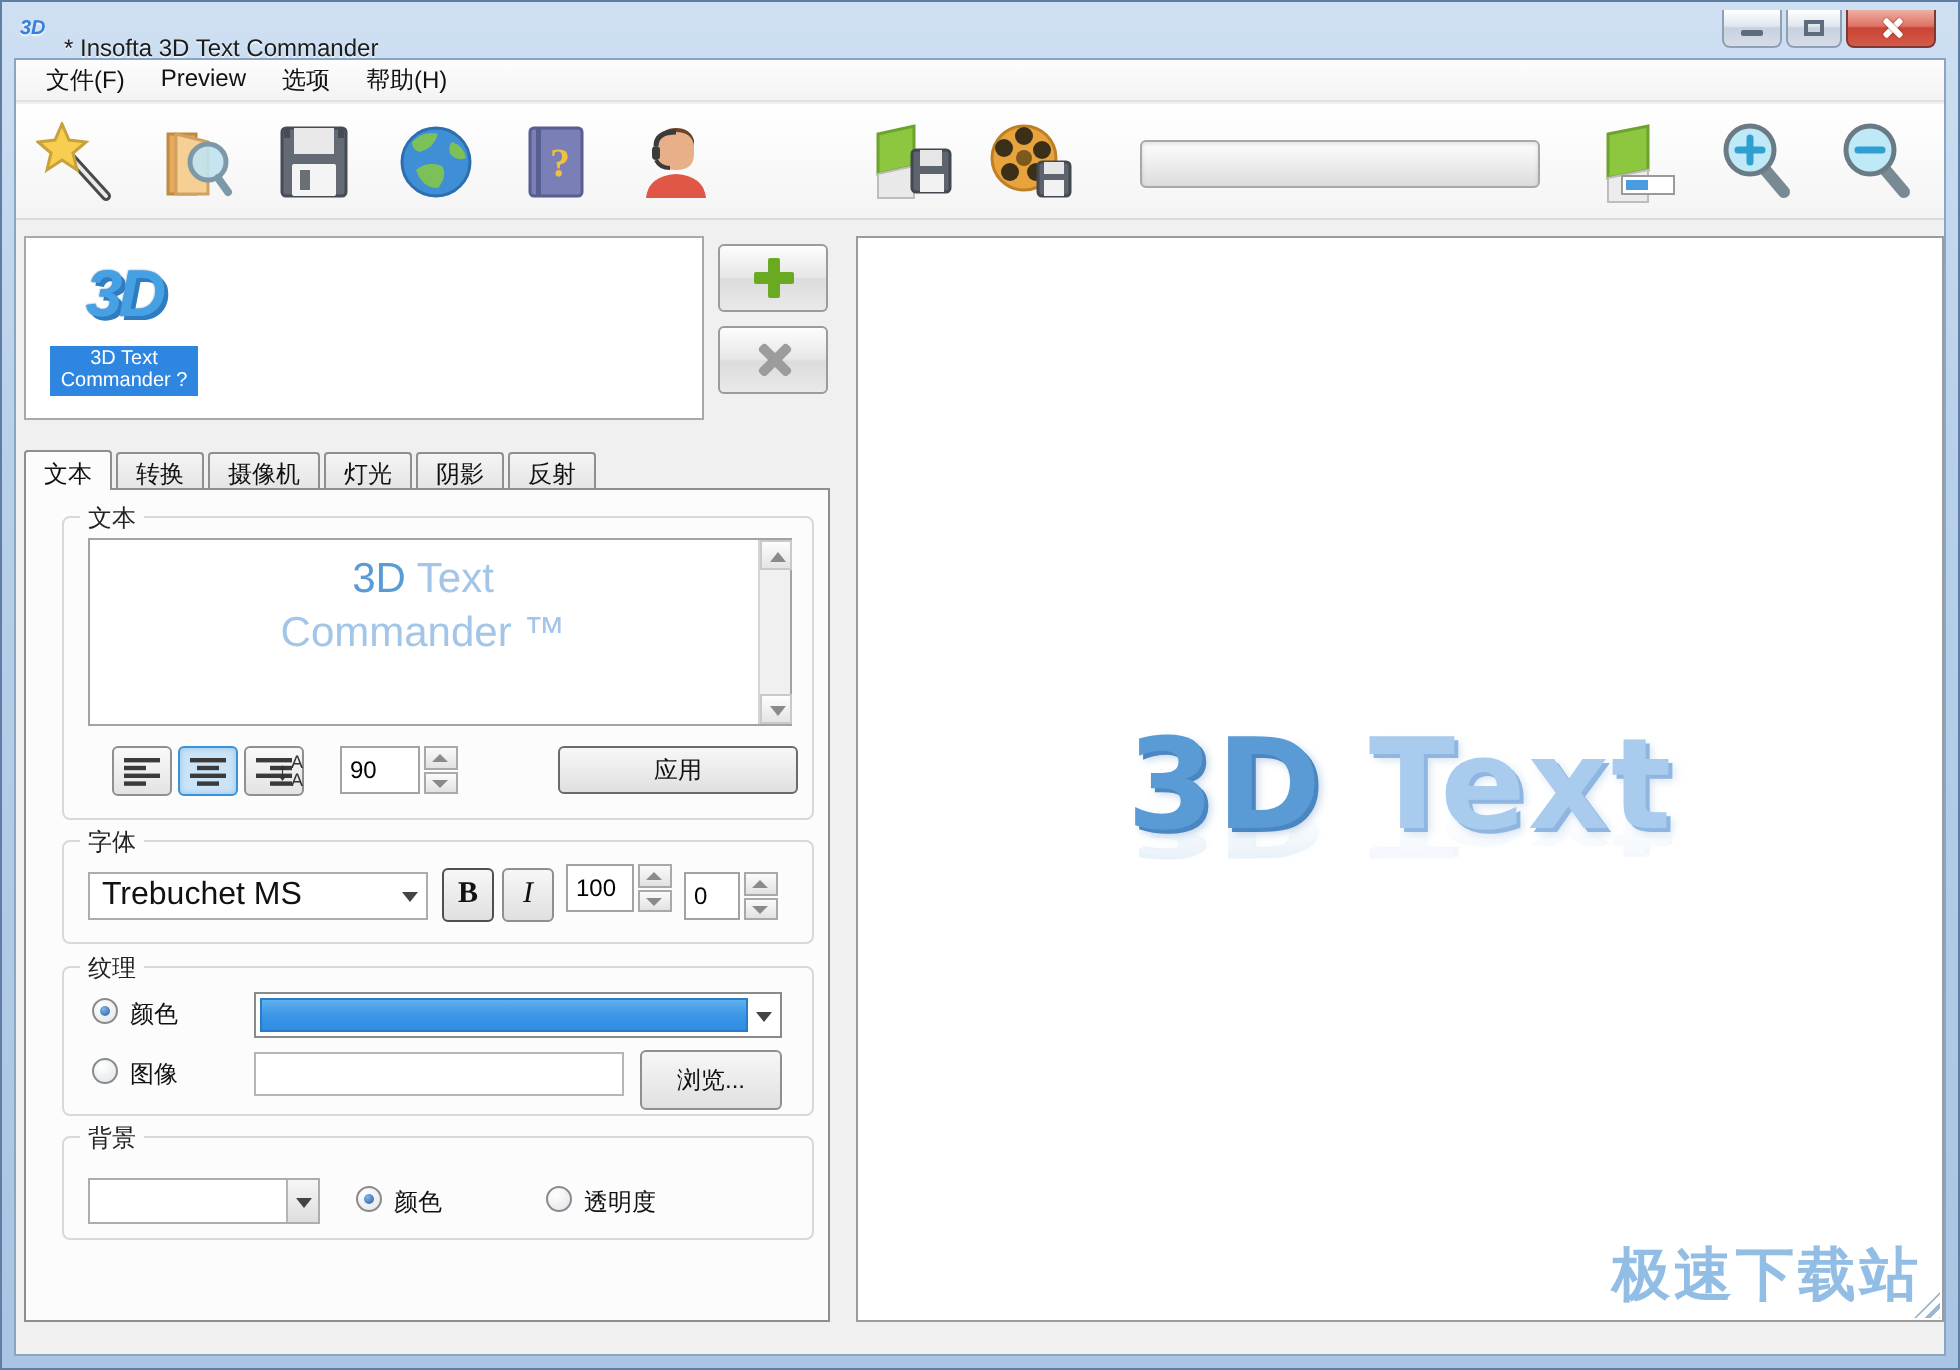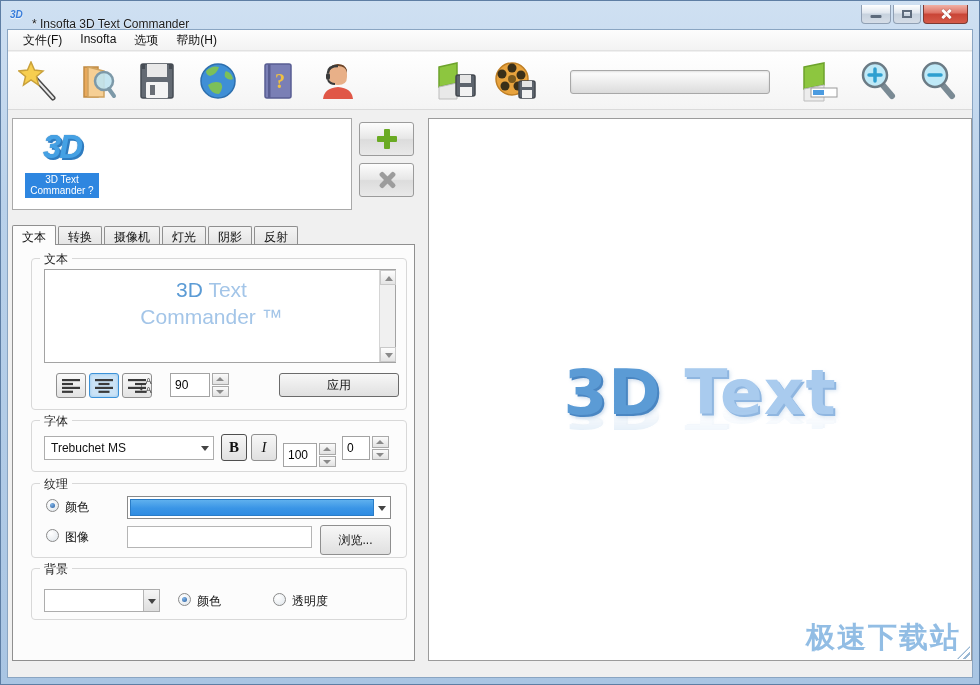--- a/index.html
+++ b/index.html
@@ -93,28 +93,28 @@
   .spin-b { flex:1; border:1px solid #a9a9a9; background:linear-gradient(180deg,#fbfbfb,#e2e2e2); position:relative; cursor:pointer; }
   .spin-b + .spin-b { margin-top:1px; }
   .spin-b .tri-up { left:3px; top:3px; border-left-width:4px; border-right-width:4px; border-bottom-width:4px; }
   .spin-b .tri-down { left:3px; top:3px; border-left-width:4px; border-right-width:4px; border-top-width:4px; }
 
   .btn { border:1px solid #8f8f8f; border-radius:3px; background:linear-gradient(180deg,#f7f7f7,#e0e0e0); font-size:12px; color:#111; cursor:pointer; font-family:inherit; }
   .apply-btn { position:absolute; left:247px; top:114px; width:120px; height:24px; border-color:#6b6b6b; }
 
   
   .combo { position:absolute; background:#fff; border:1px solid #adadad; display:flex; align-items:center; cursor:pointer; }
-  .combo .cb-text { flex:1; font-size:12px; padding-left:6px; color:#111; }
+  .combo .cb-text { flex:1; font-size:16px; padding-left:6px; color:#111; }
   .combo .cb-arrow { width:16px; align-self:stretch; position:relative; }
   .combo .cb-arrow::after { content:""; position:absolute; left:4px; top:50%; margin-top:-2px; border-left:4px solid transparent; border-right:4px solid transparent; border-top:5px solid #444; }
   .font-combo { left:12px; top:15px; width:170px; height:24px; }
   .bi-btn { position:absolute; top:13px; width:26px; height:27px; font-size:15px; }
   .bold-btn { left:189px; font-weight:bold; border-color:#4f4f4f; font-family:"Liberation Serif","DejaVu Serif",serif; }
   .italic-btn { left:219px; font-style:italic; font-family:"Liberation Serif","DejaVu Serif",serif; }
-  .size-spin { left:251px; top:22px; }
+  .size-spin { left:251px; top:11px; }
   .angle-spin { left:310px; top:15px; }
 
   
   .radio { position:absolute; width:13px; height:13px; border:1px solid #8a8a8a; border-radius:50%; background:radial-gradient(circle at 35% 30%,#ffffff,#dfe5ea); cursor:pointer; }
   .radio.checked::after { content:""; position:absolute; left:3px; top:3px; width:5px; height:5px; border-radius:50%; background:radial-gradient(circle at 35% 30%,#7fb4e8,#2d5f9e); }
   .radio-label { position:absolute; font-size:12px; color:#111; }
   .color-combo { left:95px; top:12px; width:264px; height:23px; border-color:#8a8a8a; }
   .color-swatch { flex:1; align-self:stretch; margin:2px 0 2px 2px; background:linear-gradient(180deg,#5fb0ee,#3a95e6 55%,#2f8ce2); border:1px solid #2a7cc6; }
   .tex-input { position:absolute; left:95px; top:42px; width:185px; height:22px; border:1px solid #b5b5b5; background:#fff; font-size:12px; padding:0 4px; font-family:inherit; }
   .browse-btn { position:absolute; left:288px; top:41px; width:71px; height:30px; }
@@ -157,21 +157,21 @@
       <div class="wbtn close">
           <div class="glyph-x"></div>
         </div>
     </div>
   </div>
 
   <div class="body">
 
     <div class="menubar">
       <div class="menu-item">文件(F)</div>
-      <div class="menu-item">Insofta</div>
+      <div class="menu-item">Preview</div>
       <div class="menu-item">选项</div>
       <div class="menu-item">帮助(H)</div>
     </div>
 
     <div class="toolbar">
       <div class="tool" style="left:8px">
         <svg width="40" height="40" viewBox="0 0 40 40">
           <line x1="15" y1="15" x2="35" y2="37" stroke="#4a4a4a" stroke-width="5" stroke-linecap="round"></line>
           <line x1="15" y1="15" x2="35" y2="37" stroke="#e9e9e9" stroke-width="2" stroke-linecap="round"></line>
           <polygon points="13,1 16.5,9 25,10 18.5,15.5 20.5,24 13,19 5.5,24 7.5,15.5 1,10 9.5,9" fill="#f7ce4f" stroke="#c9a13a" stroke-width="1.5"></polygon>

